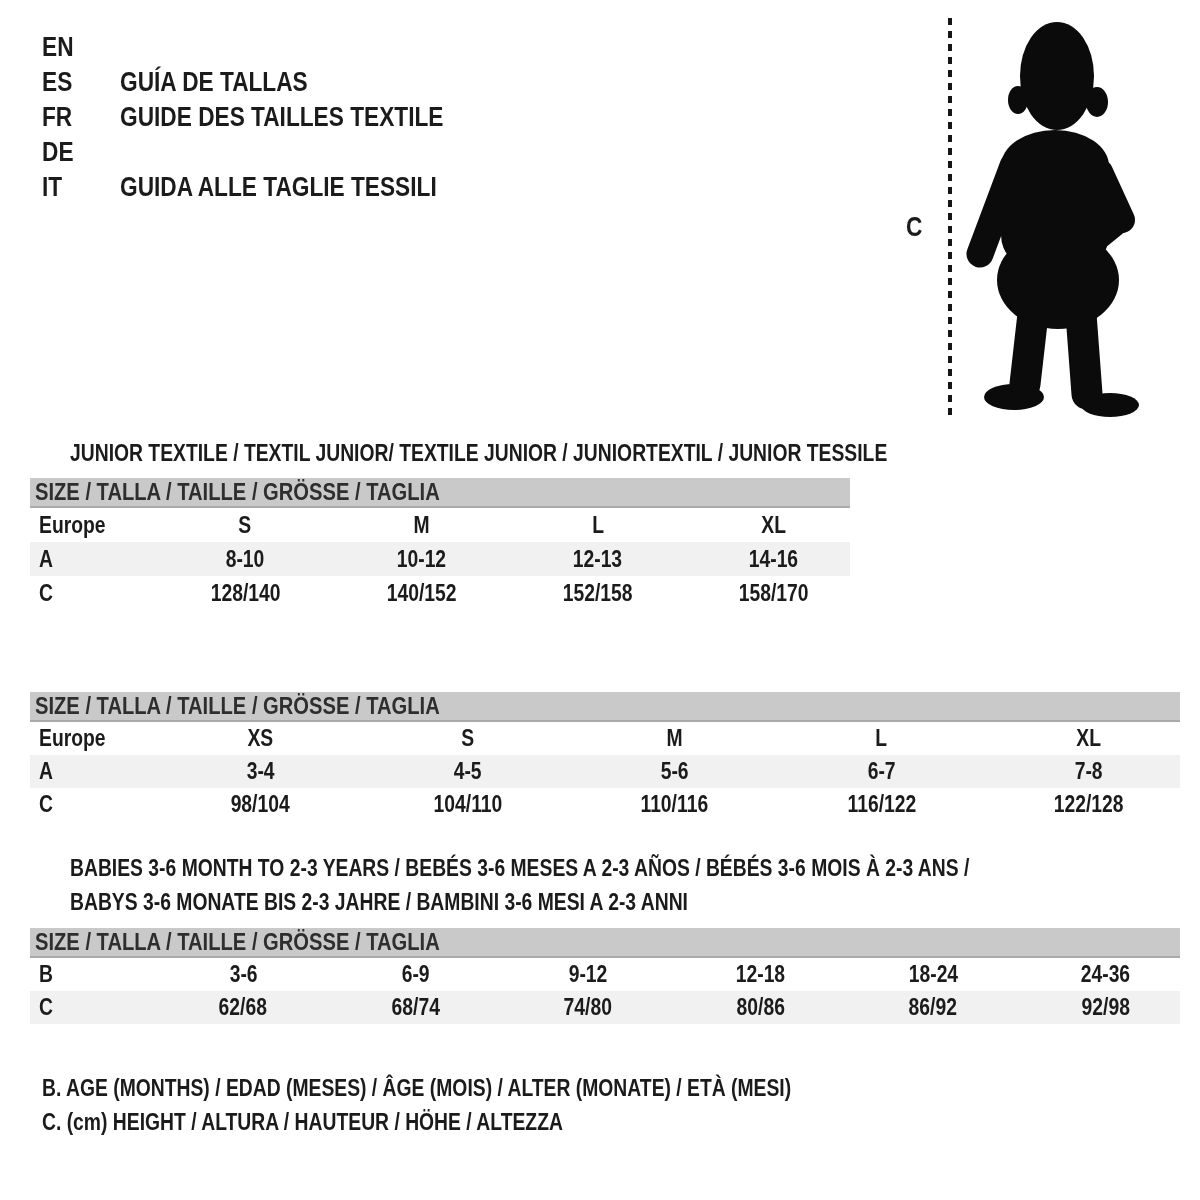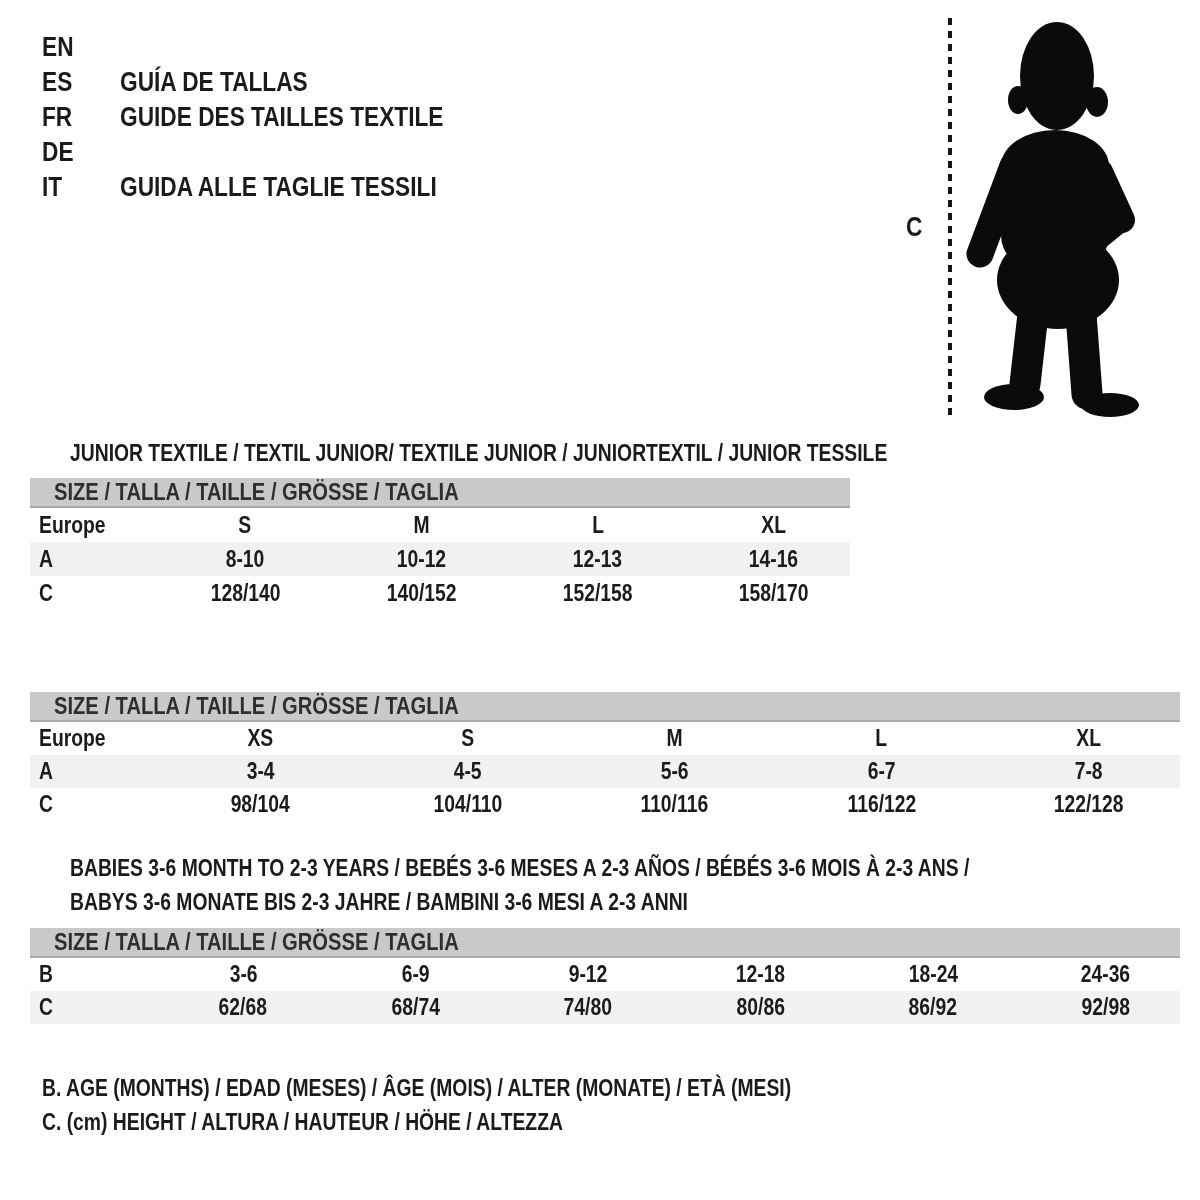--- a/index.html
+++ b/index.html
@@ -32,21 +32,21 @@
   #babies-title   { top:851px; }
   .sub-sz { font-size:15px; }
 
   
   .sgtable { position:absolute; left:30px; }
   #junior-table   { top:478px; width:820px; }
   #children-table { top:692px; width:1150px; }
   #babies-table   { top:928px; width:1150px; }
   .tbar {
     height:30px; background:#c9c9c9; border-bottom:2px solid #aaaaaa; box-sizing:border-box;
-    display:flex; align-items:flex-start; padding-left:24px; font-size:24px; color:#2e2e2e;
+    display:flex; align-items:flex-start; padding-left:5px; font-size:24px; color:#2e2e2e;
   }
   .trow { display:grid; align-items:center; font-size:23px;gap:24px; }
   #junior-table .trow   { grid-template-columns:115px repeat(4,1fr); height:34px; }
   #children-table .trow { grid-template-columns:115px repeat(5,1fr); height:33px; }
   #babies-table .trow   { grid-template-columns:115px repeat(6,1fr); height:33px; }
   .row-alt { background:#f1f1f1; }
   .cell-label { padding-left:9px; text-align:left; }
   .cell { text-align:center; }
 
   

